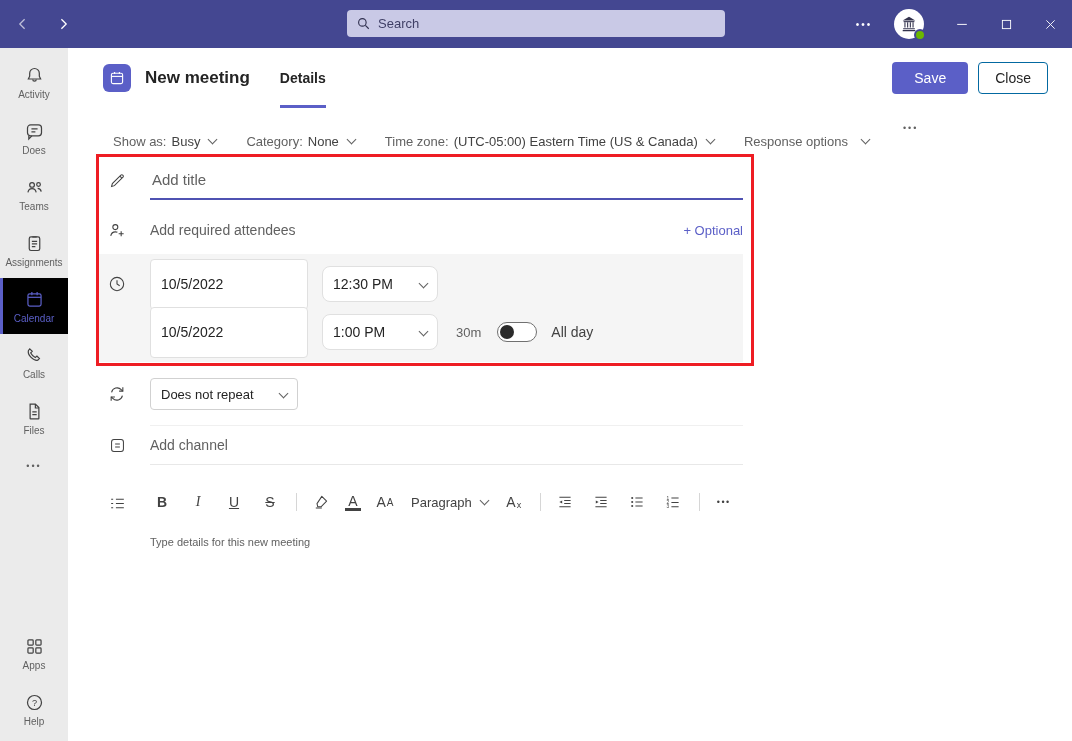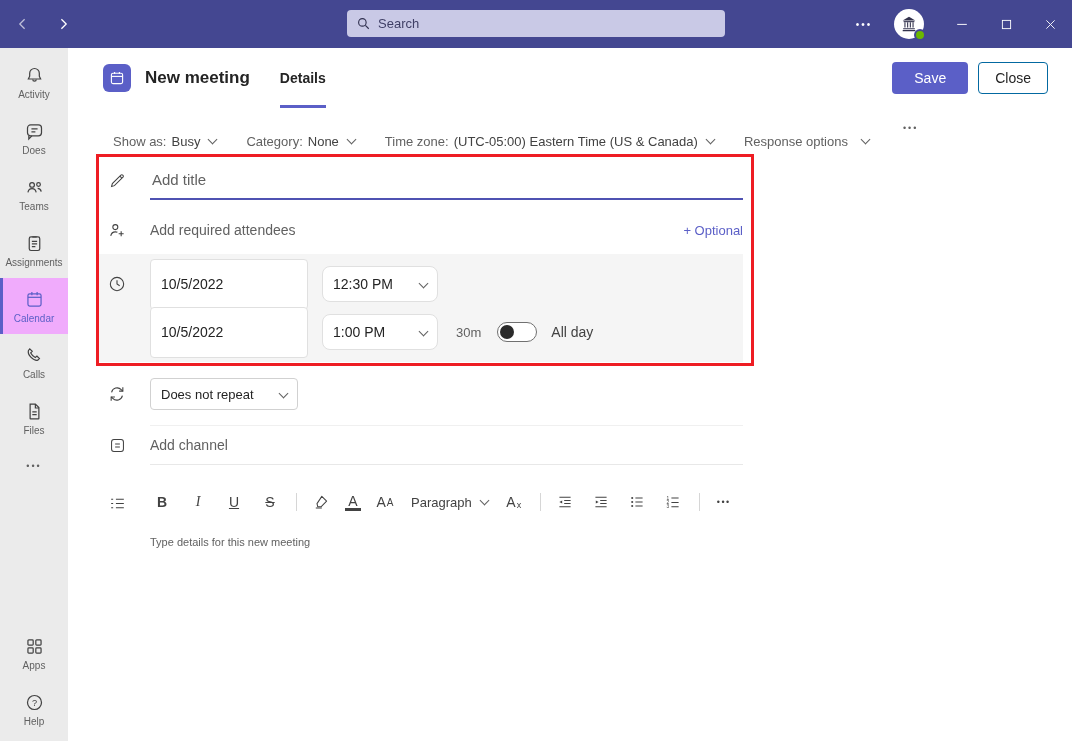--- a/index.html
+++ b/index.html
@@ -20,21 +20,21 @@
   .tb-right { margin-left:auto; display:flex; align-items:center; height:48px; }
   .tb-dots { color:#fff; font-size:10px; letter-spacing:2px; width:40px; text-align:center; cursor:pointer; }
   .avatar { position:relative; width:30px; height:30px; border-radius:50%; background:#fff; margin:0 16px 0 10px; display:flex; align-items:center; justify-content:center; cursor:pointer; }
   .status-dot { position:absolute; right:-2px; bottom:-2px; width:12px; height:12px; border-radius:50%; background:#6BB700; border:2px solid #444791; }
   .winbtn { width:44px; height:48px; background:none; border:none; color:#fff; display:flex; align-items:center; justify-content:center; cursor:pointer; }
 
   
   .sidebar { position:absolute; left:0; top:48px; width:68px; height:693px; background:#EBEBEB; display:flex; flex-direction:column; padding:6px 0 4px; }
   .side-item { height:56px; display:flex; flex-direction:column; align-items:center; justify-content:center; gap:3px; color:#424242; cursor:pointer; flex:none; }
   .side-label { font-size:10px; color:#616161; }
-  .side-item.selected { background:#f0abfc; box-shadow:inset 3px 0 0 #5B5FC7; color:#5B5FC7; }
+  .side-item.selected { background:#000000; box-shadow:inset 3px 0 0 #5B5FC7; color:#5B5FC7; }
   .side-item.selected .side-label { color:#5B5FC7; }
   .side-more { height:40px; display:flex; align-items:center; justify-content:center; color:#616161; font-size:9px; letter-spacing:2px; cursor:pointer; flex:none; }
   .side-spacer { flex:1; }
 
   
   .main { position:absolute; left:68px; top:48px; width:1004px; height:693px; background:#fff; }
   .red-box { position:absolute; left:28px; top:106px; width:658px; height:212px; border:3px solid #EE1D23; z-index:10; pointer-events:none; }
 
   .mt-header { height:60px; display:flex; align-items:center; padding:0 24px 0 35px; }
   .meet-icon { width:28px; height:28px; border-radius:6px; background:#5B5FC7; display:flex; align-items:center; justify-content:center; flex:none; }

